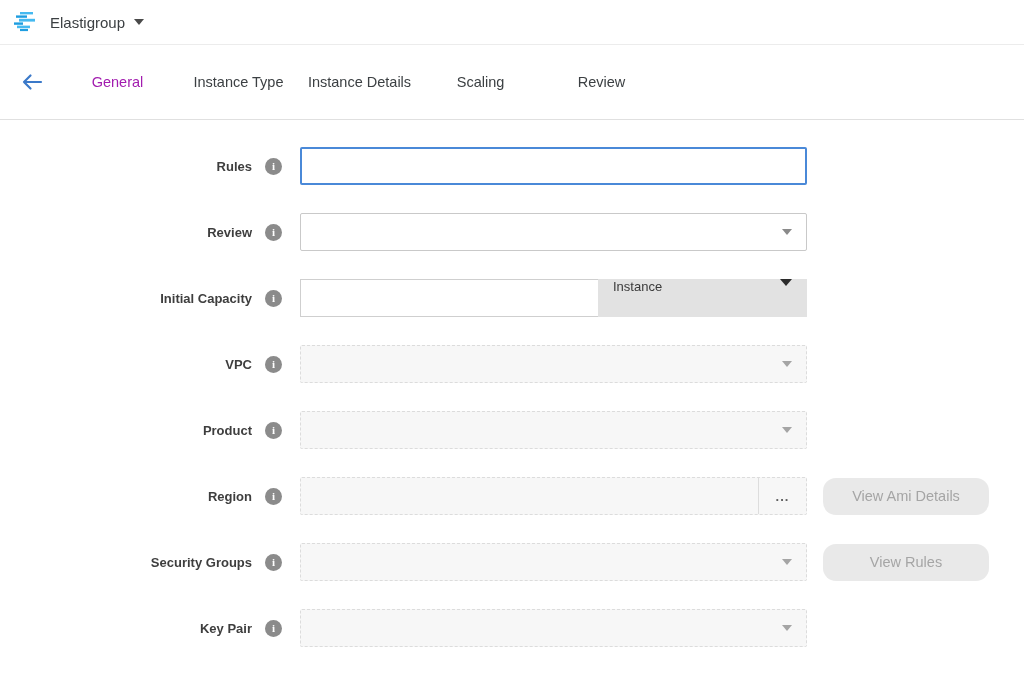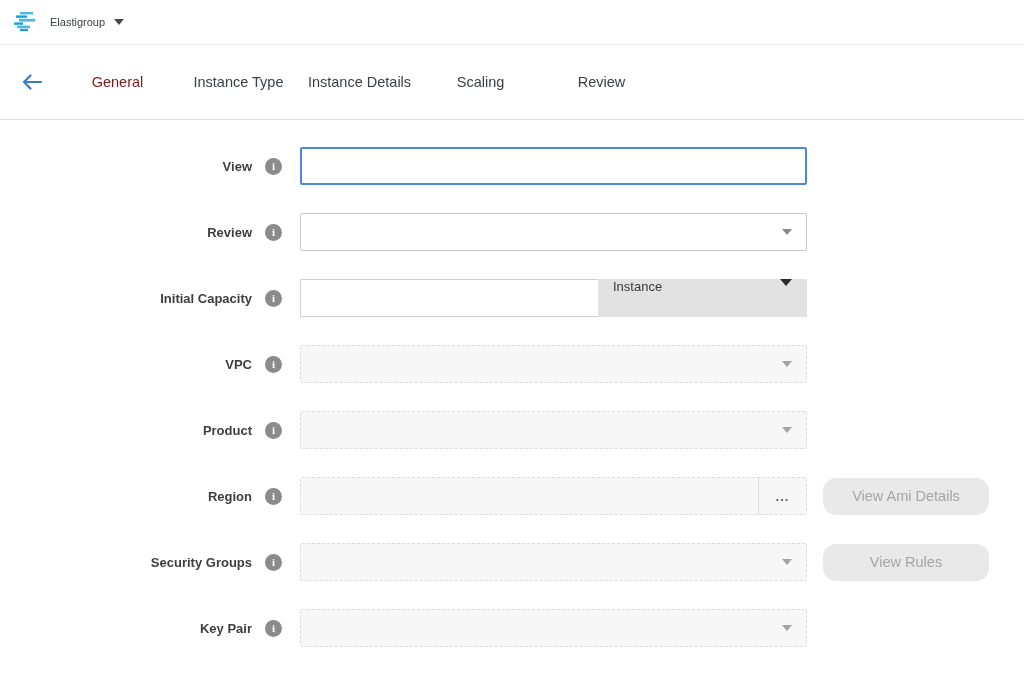--- a/index.html
+++ b/index.html
@@ -4,34 +4,34 @@
 <style>
   * { margin:0; padding:0; box-sizing:border-box; }
   html,body { width:1024px; height:688px; background:#ffffff; overflow:hidden;
               font-family:"Liberation Sans", sans-serif; color:#3e3e3e; }
 
   
   .topbar { height:45px; display:flex; align-items:center; padding-left:13px;
             border-bottom:1px solid #ececec; background:#fff; }
   .logo { width:26px; height:26px; display:block; }
   .app-switcher { display:flex; align-items:center; cursor:pointer; margin-left:11px; }
-  .app-name { font-size:11px; color:#3c4043; }
+  .app-name { font-size:15px; color:#3c4043; }
   .caret-down { width:0; height:0; border-left:5px solid transparent;
                 border-right:5px solid transparent; border-top:6px solid #4a4a4a;
                 margin-left:9px; }
 
   
   .tabbar { height:75px; display:flex; align-items:center; background:#fff;
             border-bottom:1px solid #e0e0e0; }
   .back-btn { margin-left:21px; width:22px; height:22px; display:flex;
               align-items:center; cursor:pointer; }
   .tabs { display:flex; margin-left:14px; }
   .tab { width:121px; text-align:center; font-size:14.5px; color:#3c4043;
          cursor:pointer; padding:6px 0; white-space:nowrap; }
-  .tab.active { color:#7f1d1d; }
+  .tab.active { color:#a21caf; }
 
   
   .form { padding-top:27px; }
   .row { display:flex; align-items:center; height:38px; margin-bottom:28px; }
   .label-col { width:252px; text-align:right; font-size:13px; font-weight:bold;
                color:#3e3e3e; flex:none; }
   .info-icon { flex:none; width:17px; height:17px; border-radius:50%;
                background:#8b8b8b; color:#ffffff; font-size:11px; font-weight:bold;
                text-align:center; line-height:17px; margin-left:13px; cursor:pointer;
                font-family:"Liberation Serif", serif; }
@@ -99,21 +99,21 @@
     <div class="tab">Instance Type</div>
     <div class="tab">Instance Details</div>
     <div class="tab">Scaling</div>
     <div class="tab">Review</div>
   </div>
 </nav>
 
 <main class="form">
 
   <div class="row">
-    <div class="label-col">View</div>
+    <div class="label-col">Rules</div>
     <div class="info-icon">i</div>
     <div class="field">
       <input class="text-input" type="text" value="" style="">
     </div>
   </div>
 
   <div class="row">
     <div class="label-col">Review</div>
     <div class="info-icon">i</div>
     <div class="field">

